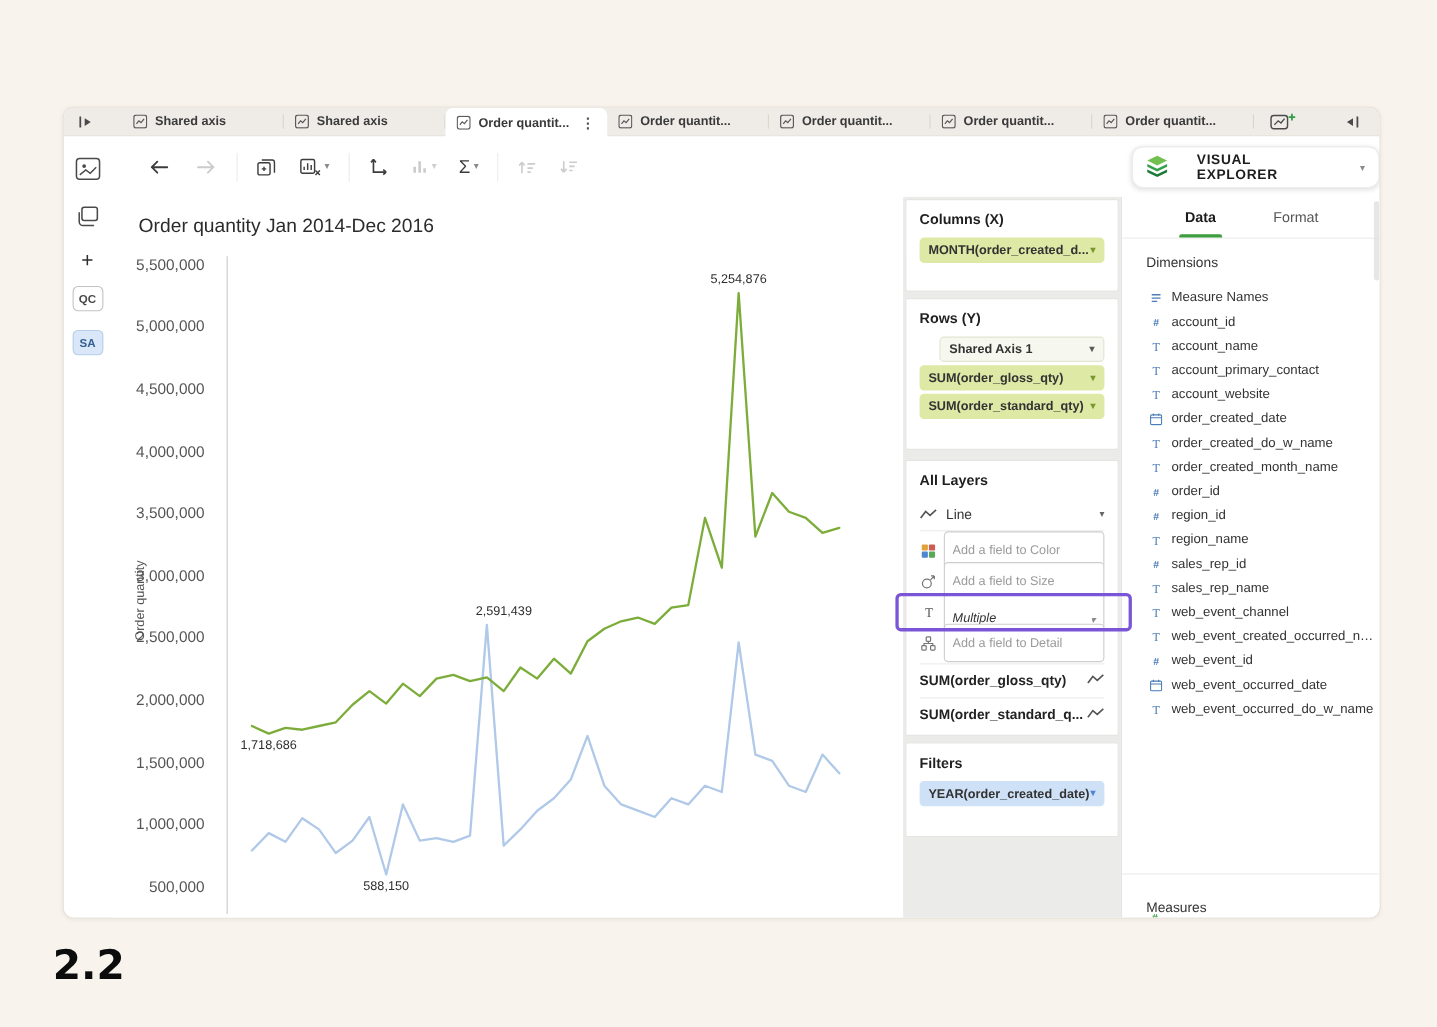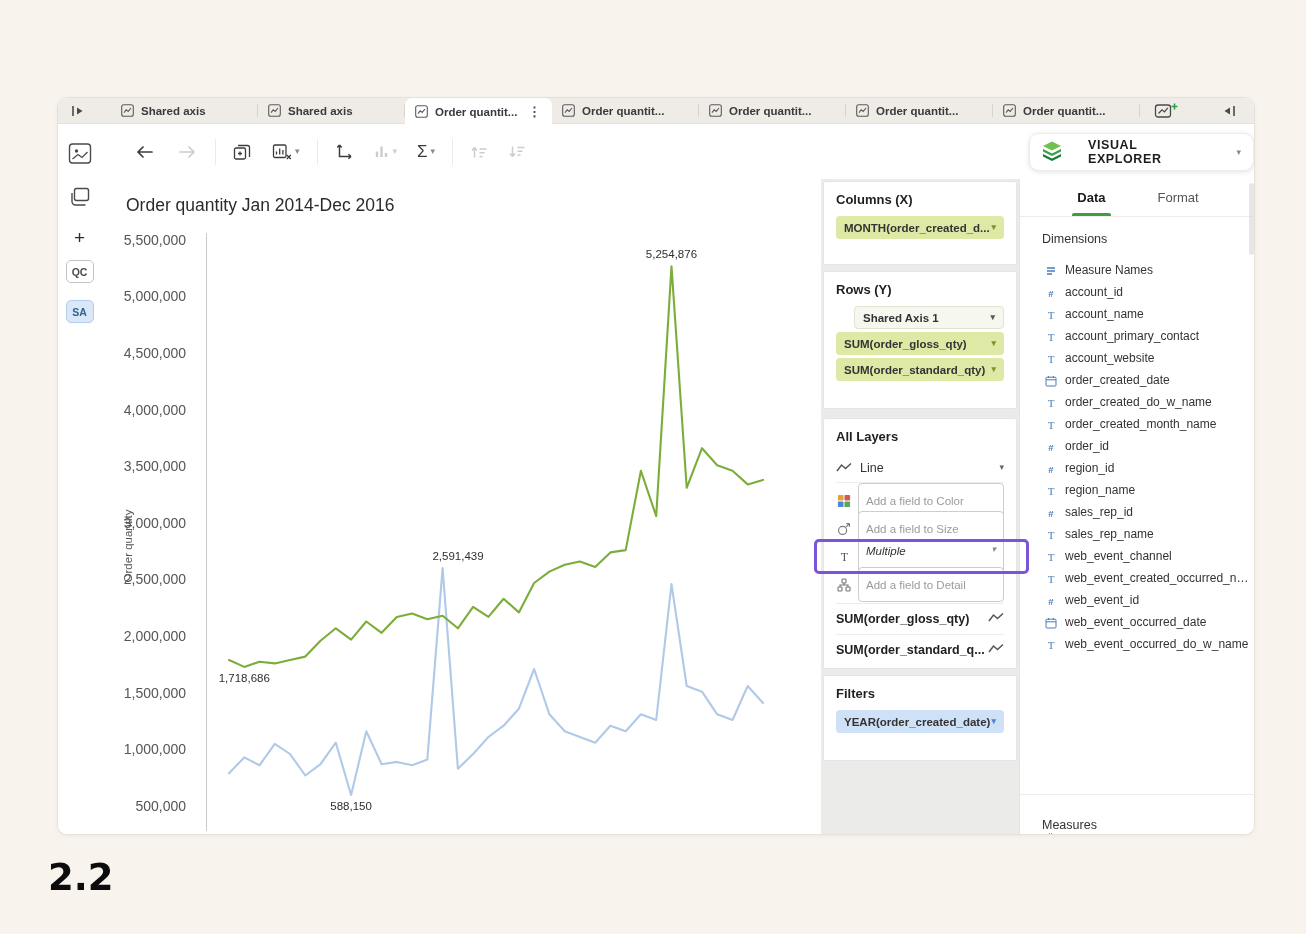--- a/index.html
+++ b/index.html
@@ -73,21 +73,21 @@
   .pill.shared{background:#f6f8ef;border:1px solid #dfe5d0;margin-left:18px;} .pill.shared .caret{color:#5a5a5a;}
 
   .mark-row{display:flex;align-items:center;gap:8px;height:30px;border-bottom:1px solid #ececec;
             margin-bottom:5px;font-size:12.5px;color:#333;cursor:pointer;}
   .mark-row .caret{margin-left:auto;color:#666;}
   .frow{display:flex;align-items:center;gap:6px;margin-bottom:3px;height:25px;}
   .ficon{width:16px;flex:none;display:flex;justify-content:center;align-items:center;}
   .finput{flex:1;height:35px;border:1px solid #cdcdcd;border-radius:4px;font-size:11.5px;color:#333;
           padding:5px 7px;background:#fff;font-family:"Liberation Sans",sans-serif;min-width:0;}
   .finput::placeholder{color:#9b9b9b;}
-  .finput.filled{display:flex;align-items:flex-start;justify-content:space-between;font-style:italic;cursor:pointer;}
+  .finput.filled{display:flex;align-items:flex-end;justify-content:space-between;font-style:italic;cursor:pointer;}
   .layer-row{display:flex;align-items:center;justify-content:space-between;height:31px;border-top:1px solid #ececec;
              font-size:12.5px;font-weight:700;color:#222;cursor:pointer;}
   .layer-row span.lbl{white-space:nowrap;overflow:hidden;text-overflow:ellipsis;}
 
   .purple-callout{position:absolute;left:756px;top:441px;width:215px;height:35px;border:3px solid #7a55d8;
                   border-radius:5px;z-index:8;pointer-events:none;}
 
   
   .data-panel{position:absolute;left:961px;top:81px;width:237px;bottom:0;background:#fff;border-left:1px solid #e3e3e3;}
   .dp-tabs{height:38px;border-bottom:1px solid #ececec;display:flex;justify-content:center;gap:46px;}

